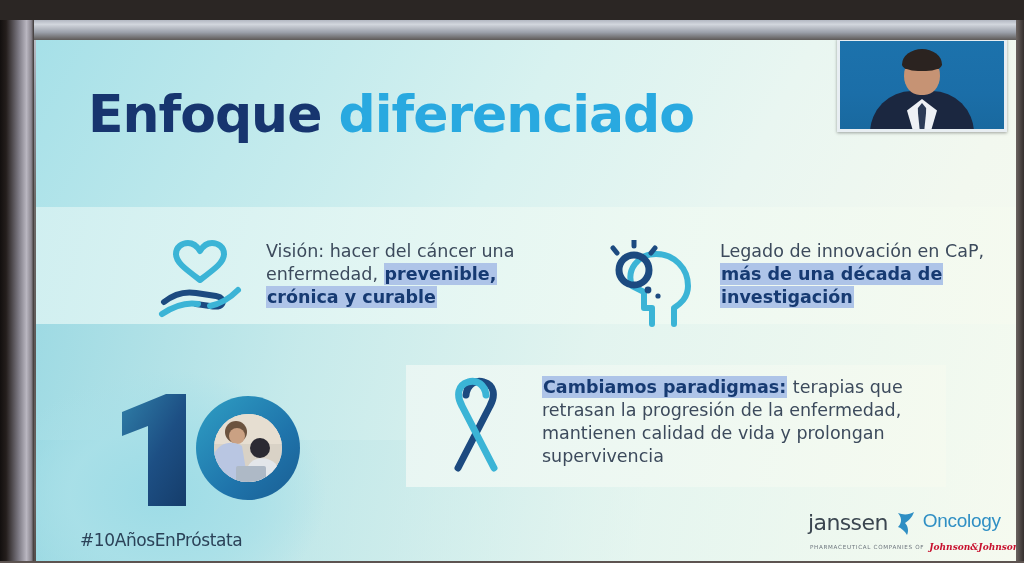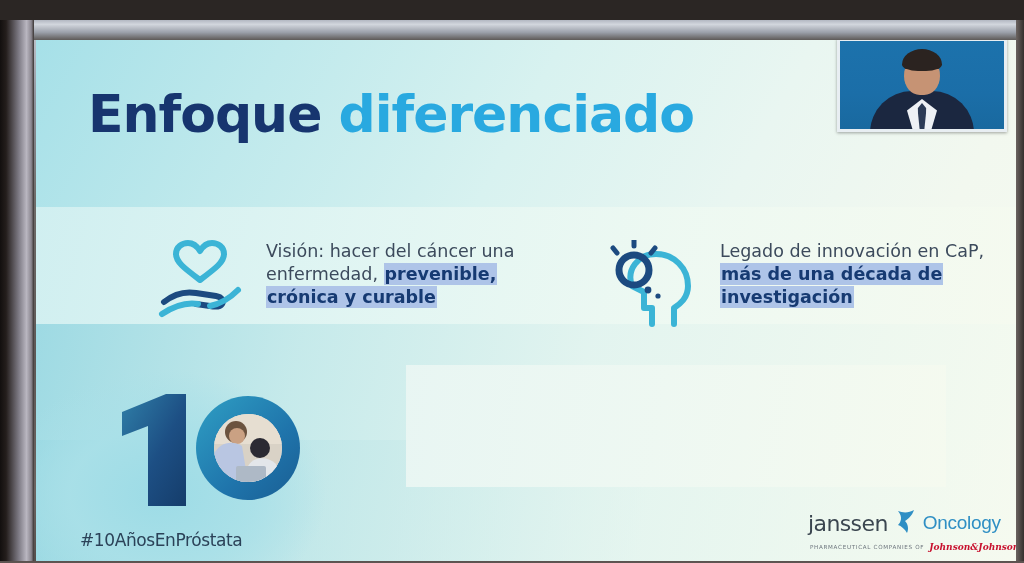--- a/index.html
+++ b/index.html
@@ -114,21 +114,21 @@
   #logo-ten{ position:absolute; left:72px; top:352px; width:222px; height:120px; }
   #ten-hash{
     position:absolute; left:44px; top:490px; width:260px;
     font-family:"DejaVu Sans", sans-serif;
     font-size:17px; color:#2b4258; font-weight:400; letter-spacing:-.4px;
     white-space:nowrap;
   }
 
   
   #logo-janssen{ position:absolute; left:772px; top:470px; width:186px; height:48px; }
-  #jan-row{ display:flex; align-items:center; height:26px; }
+  #jan-row{ display:flex; align-items:flex-start; height:26px; }
   #jan-word{ font-family:"DejaVu Sans", sans-serif; font-size:22px;
     color:#3b4650; letter-spacing:-.6px; font-weight:400; }
   #jan-mark{ margin:0 7px 0 8px; }
   #jan-onc{ font-family:Liberation Sans, sans-serif; font-size:19px;
     color:#2f8fc4; letter-spacing:-.3px; font-weight:400; }
   #jan-sub{ display:flex; align-items:center; margin-top:6px; margin-left:2px; }
   #jan-sub-text{ font-family:"DejaVu Sans", sans-serif; font-size:5.6px;
     color:#6d757d; letter-spacing:.7px; white-space:nowrap; }
   #jan-jj{ font-family:"DejaVu Serif", serif; font-size:9px; color:#c8102e;
     font-style:italic; font-weight:700; margin-left:5px; white-space:nowrap; }
@@ -191,20 +191,31 @@
           <path d="M56 66 C66 64 76 58 84 50" fill="none" stroke="#3bb4d6" stroke-width="6" stroke-linecap="round"></path>
           <path d="M8 74 C20 66 32 62 44 64" fill="none" stroke="#3bb4d6" stroke-width="6" stroke-linecap="round"></path>
         </svg>
       </span>
       <div class="item-text">
         <span>Visión: hacer del cáncer una enfermedad, </span><span class="hl">prevenible, crónica y curable</span>
       </div>
     </div>
 
     <div id="panel-paradigm"></div>
+    <div class="row-item" id="item-paradigm">
+      <span class="icon-box">
+        <svg width="80" height="96" viewBox="0 0 80 96">
+          <path d="M22 92 L54 30 C60 19 58 9 48 6 C39 3 31 9 30 19" fill="none" stroke="#1c4a80" stroke-width="7" stroke-linecap="round" stroke-linejoin="round"></path>
+          <path d="M58 92 L26 30 C20 19 22 9 32 6 C41 3 49 9 50 19" fill="none" stroke="#3bb4d6" stroke-width="7" stroke-linecap="round" stroke-linejoin="round"></path>
+        </svg>
+      </span>
+      <div class="item-text">
+        <span class="hl">Cambiamos paradigmas:</span><span> terapias que retrasan la progresión de la enfermedad, mantienen calidad de vida y prolongan supervivencia</span>
+      </div>
+    </div>
 
     <div id="logo-ten">
       <svg width="222" height="120" viewBox="0 0 222 120">
         <defs>
           <linearGradient id="gTen" x1="0" y1="0" x2="1" y2="1">
             <stop offset="0%" stop-color="#2f7fa8"></stop>
             <stop offset="55%" stop-color="#1d4f84"></stop>
             <stop offset="100%" stop-color="#153d6b"></stop>
           </linearGradient>
           <linearGradient id="gZero" x1="0" y1="0" x2="1" y2="1">

